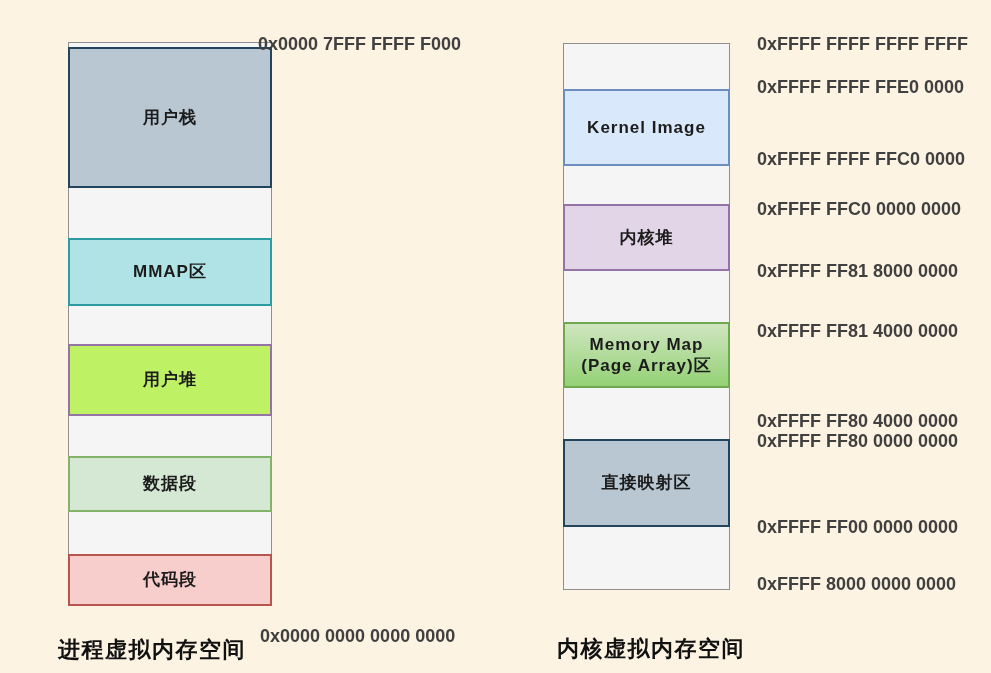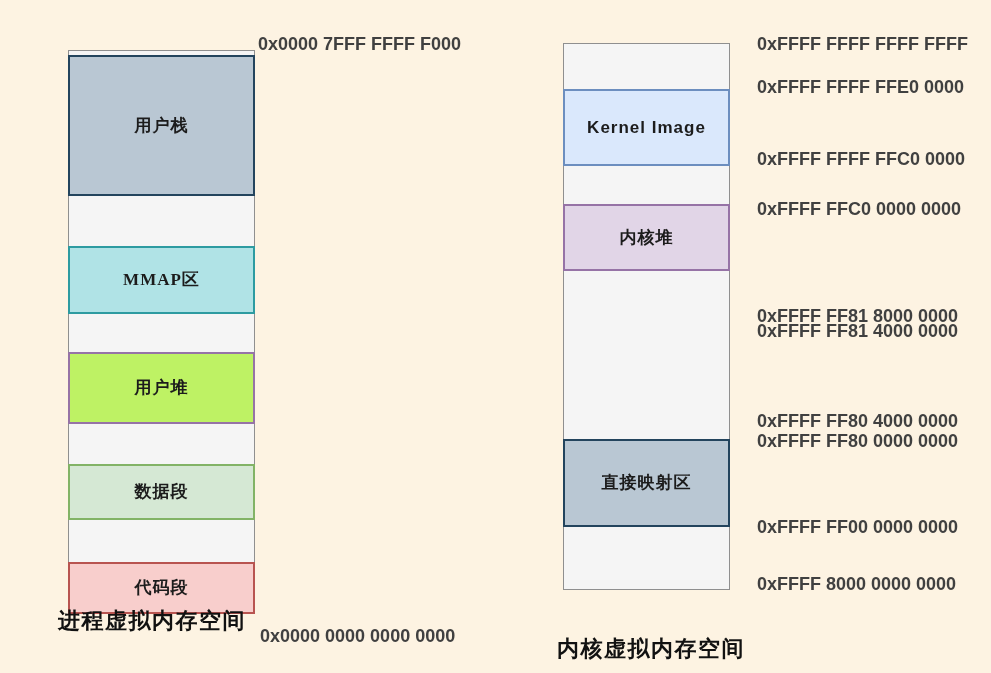--- a/index.html
+++ b/index.html
@@ -13,21 +13,21 @@
     height: 673px;
     background: var(--bg, #fdf3e2);
     overflow: hidden;
   }
   .column {
     position: absolute;
     box-sizing: border-box;
     background: var(--col-fill, #f5f5f5);
     border: 1px solid var(--col-border, #8f8f8f);
   }
-  #left-column  { left: 68px;  top: 50px; width: 187px; height: 548px; font-family: Liberation Serif, serif; }
+  #left-column  { left: 68px;  top: 42px; width: 204px; height: 548px; }
   #right-column { left: 563px; top: 43px; width: 167px; height: 547px; }
   .segment {
     position: absolute;
     left: -1px;
     right: -1px;
     box-sizing: border-box;
     border: 2px solid;
     display: flex;
     align-items: center;
     justify-content: center;
@@ -53,21 +53,21 @@
   #left-addr-top    { left: 258px; top: 44px; }
   #left-addr-bottom { left: 260px; top: 590px; margin-top: 46px; }
   .caption {
     position: absolute;
     font-weight: bold;
     font-size: 22px;
     color: #111;
     letter-spacing: 1.5px;
     white-space: nowrap;
   }
-  #left-caption  { left: 58px;  top: 606px; }
+  #left-caption  { left: 58px;  top: 635px; }
   #right-caption { left: 557px; top: 634px; }
 </style>
 </head>
 <body>
 
 <div class="canvas">
 
   <div class="column" id="left-column">
       <div class="segment" style="top: 4px; height: 141px; background: rgb(185, 199, 211); border-color: rgb(35, 68, 93);">
         <span class="segment-label">用户栈</span>
@@ -92,31 +92,35 @@
 
   <div class="caption" id="left-caption">进程虚拟内存空间</div>
 
   <div class="column" id="right-column">
       <div class="segment" style="top: 45px; height: 77px; background: rgb(218, 232, 252); border-color: rgb(108, 142, 191);">
         <span class="segment-label">Kernel Image</span>
       </div>
       <div class="segment" style="top: 160px; height: 67px; background: rgb(225, 213, 231); border-color: rgb(150, 115, 166);">
         <span class="segment-label">内核堆</span>
       </div>
+      <div class="segment" style="top: 278px; height: 66px; background: linear-gradient(rgb(207, 230, 192), rgb(148, 209, 117)); border-color: rgb(111, 168, 79);">
+        <span class="segment-label">Memory Map
+(Page Array)区</span>
+      </div>
       <div class="segment" style="top: 395px; height: 88px; background: rgb(185, 199, 211); border-color: rgb(35, 68, 93);">
         <span class="segment-label">直接映射区</span>
       </div>
     </div>
 
   <div id="right-addresses">
       <div class="addr right-addr" style="top: 44px;">0xFFFF FFFF FFFF FFFF</div>
       <div class="addr right-addr" style="top: 87px;">0xFFFF FFFF FFE0 0000</div>
       <div class="addr right-addr" style="top: 159px;">0xFFFF FFFF FFC0 0000</div>
       <div class="addr right-addr" style="top: 209px;">0xFFFF FFC0 0000 0000</div>
-      <div class="addr right-addr" style="top: 271px; margin-top: 45px;">0xFFFF FF81 8000 0000</div>
+      <div class="addr right-addr" style="top: 271px;">0xFFFF FF81 8000 0000</div>
       <div class="addr right-addr" style="top: 331px;">0xFFFF FF81 4000 0000</div>
       <div class="addr right-addr" style="top: 389px; margin-top: 32px;">0xFFFF FF80 4000 0000</div>
       <div class="addr right-addr" style="top: 441px;">0xFFFF FF80 0000 0000</div>
       <div class="addr right-addr" style="top: 527px;">0xFFFF FF00 0000 0000</div>
       <div class="addr right-addr" style="top: 584px;">0xFFFF 8000 0000 0000</div>
     </div>
 
   <div class="caption" id="right-caption">内核虚拟内存空间</div>
 
 </div>

